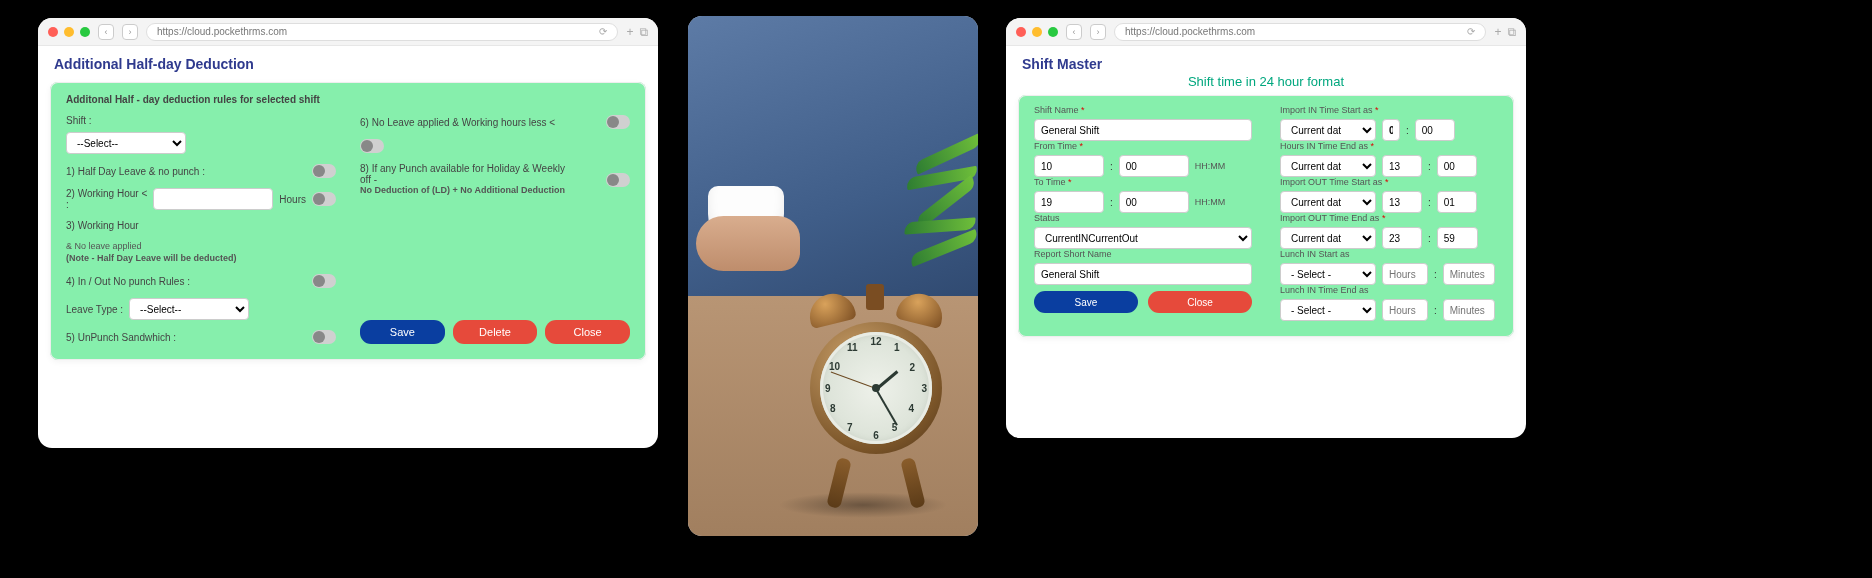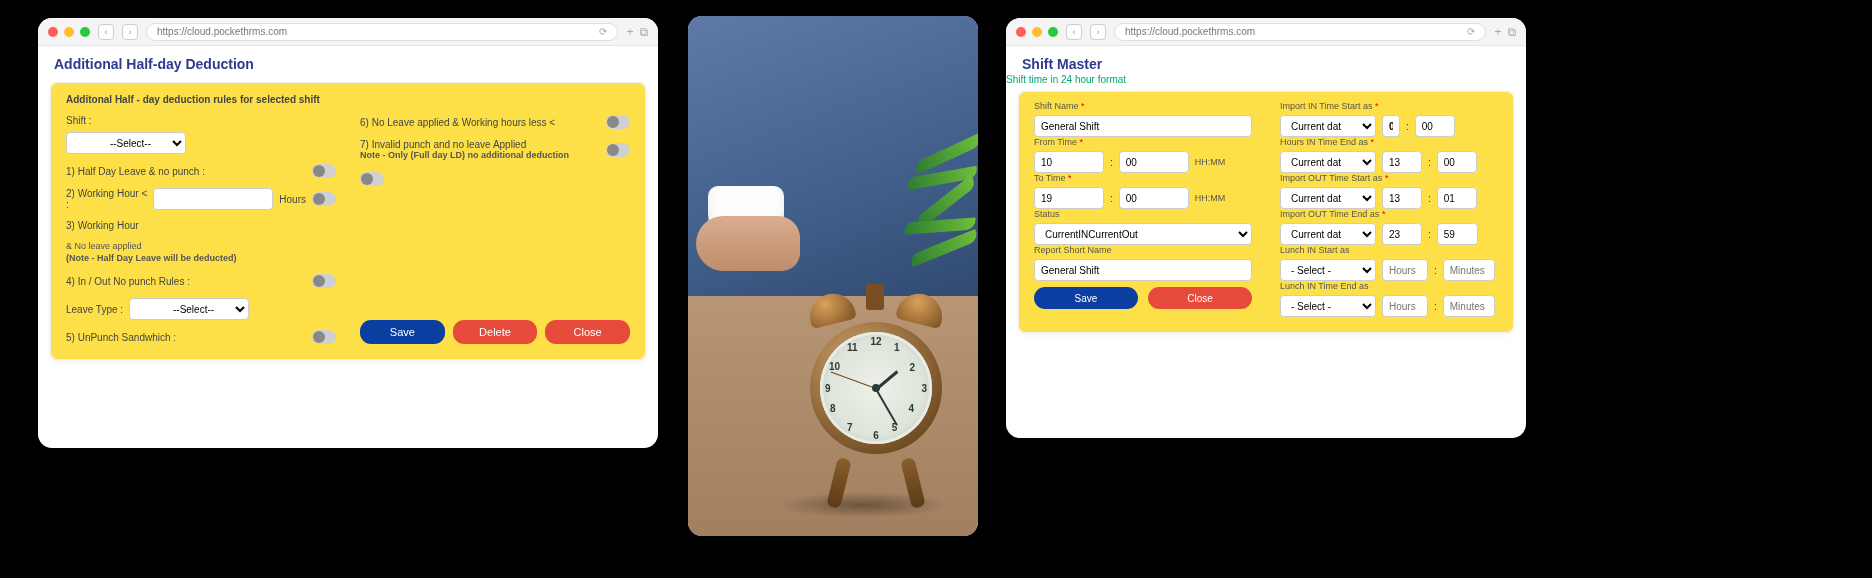--- a/index.html
+++ b/index.html
@@ -11,32 +11,32 @@
   .browser-chrome { height:28px; background:#f4f4f4; border-bottom:1px solid #e7e7e7; display:flex; align-items:center; padding:0 10px; gap:8px; font-size:11px; color:#888; }
   .traffic { display:flex; gap:6px; }
   .dot { width:10px; height:10px; border-radius:50%; }
   .dot-r{background:#ff5f57;} .dot-y{background:#ffbd2e;} .dot-g{background:#28c940;}
   .nav-btn { width:16px; height:16px; border:1px solid #ccc; border-radius:4px; display:flex; align-items:center; justify-content:center; font-size:9px; color:#999; background:#fff; }
   .urlbar { flex:1; background:#fff; border:1px solid #dedede; border-radius:14px; height:18px; display:flex; align-items:center; padding:0 10px; font-size:10px; color:#777; }
   .reload { margin-left:auto; color:#aaa; }
   .chrome-icons { display:flex; gap:6px; color:#aaa; font-size:12px; }
 
   .page-title { font-size:14px; font-weight:600; color:#2f3a8e; padding:10px 16px; }
-  .note-green { font-size:10px; color:#00a77e; padding:0 0 6px; }
-
-  .card { margin:0 12px 12px; padding:12px 16px 16px; background:#fde047; border-radius:8px; box-shadow:inset 0 0 0 1px #eee,0 2px 6px rgba(0,0,0,0.05); font-size:10px; color:#333; }
+  .note-green { font-size:13px; color:#00a77e; padding:0 0 6px;text-align:center; }
+
+  .card { margin:0 12px 12px; padding:12px 16px 16px; background:#86efac; border-radius:8px; box-shadow:inset 0 0 0 1px #eee,0 2px 6px rgba(0,0,0,0.05); font-size:10px; color:#333; }
   .card-title { font-weight:600; color:#444; margin-bottom:10px; }
   .cols { display:flex; gap:24px; }
   .col { flex:1; display:flex; flex-direction:column; gap:10px; }
 
   .label { font-size:10px; color:#444; }
   .sel, .inp { border:1px solid #ccc; border-radius:4px; height:22px; font-size:10px; padding:0 6px; background:#fff; }
   .sel { padding-right:18px; background-image:none; appearance:auto; }
   .inp-sm { width:70px; }
-  .inp-md { width:120px;text-align:right; }
+  .inp-md { width:120px; }
   .row { display:flex; align-items:center; gap:6px; }
   .row-just { justify-content:space-between; }
   .toggle { width:24px; height:14px; background:#d0d0d0; border-radius:7px; position:relative; flex-shrink:0; }
   .toggle::after { content:""; position:absolute; left:1px; top:1px; width:12px; height:12px; background:#888; border-radius:50%; }
   .btn { border:none; border-radius:11px; height:24px; font-size:11px; color:#fff; cursor:pointer; }
   .btn-blue { background:#0a3ea0; }
   .btn-red { background:#e64a3b; }
   .btn-row { display:flex; gap:8px; }
   .btn-row .btn { flex:1; }
 
@@ -151,27 +151,27 @@
           <div class="toggle"></div>
         </div>
       </div>
 
       <div class="col">
         <div class="row row-just">
           <span class="label">6)   No Leave applied &amp; Working hours less &lt;</span>
           <div class="toggle"></div>
         </div>
         <div class="row row-just">
+          <div class="toggle"></div>
+        </div>
+        <div class="row row-just">
           <div style="max-width:210px;">
-            <div class="label">7)   Invalid punch and no leave Applied</div>
-            <div class="note-sm note-bold">Note - Only (Full day LD) no additional deduction</div>
-          </div>
-          <div class="toggle"></div>
-        </div>
-        <div class="row row-just">
+            <div class="label">8)   If any Punch available for Holiday &amp; Weekly off -</div>
+            <div class="note-sm note-bold">No Deduction of (LD) + No Additional Deduction</div>
+          </div>
           <div class="toggle"></div>
         </div>
         <div style="flex:1"></div>
         <div class="btn-row">
           <button class="btn btn-blue">Save</button>
           <button class="btn btn-red">Delete</button>
           <button class="btn btn-red">Close</button>
         </div>
       </div>
     </div>

